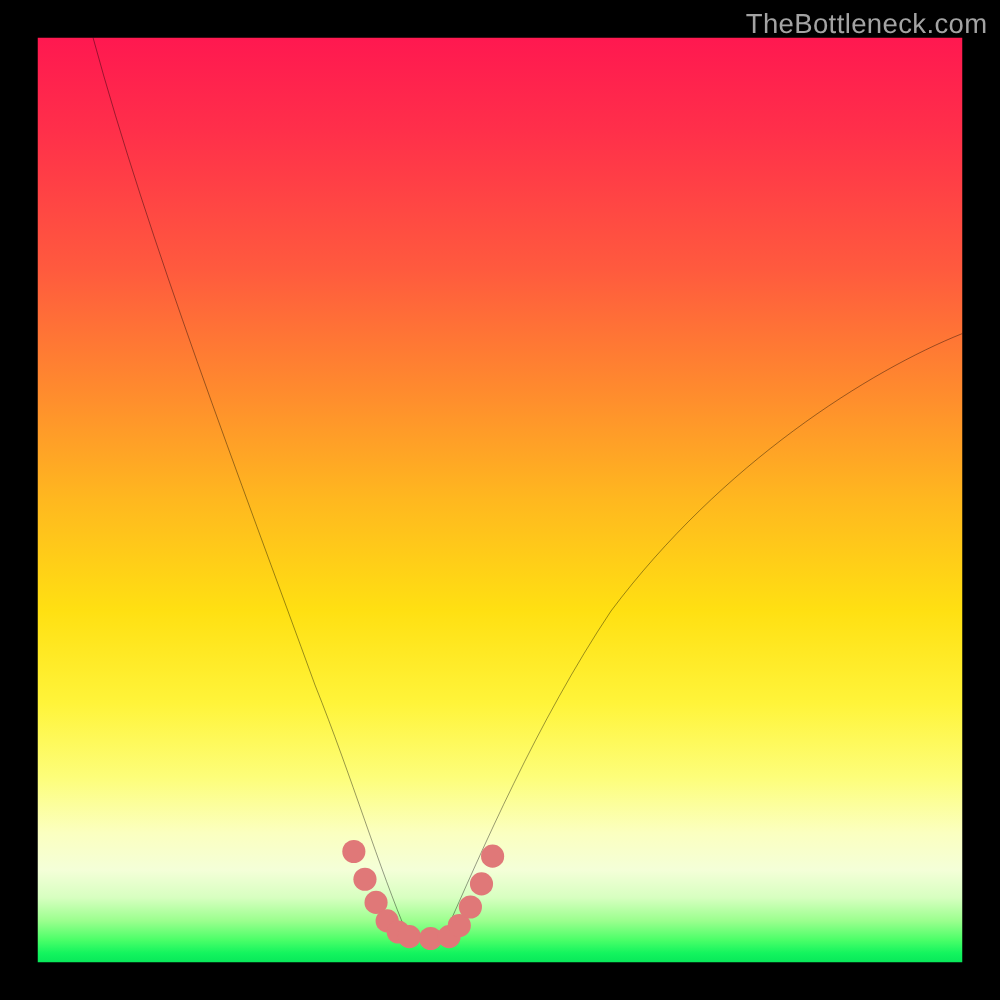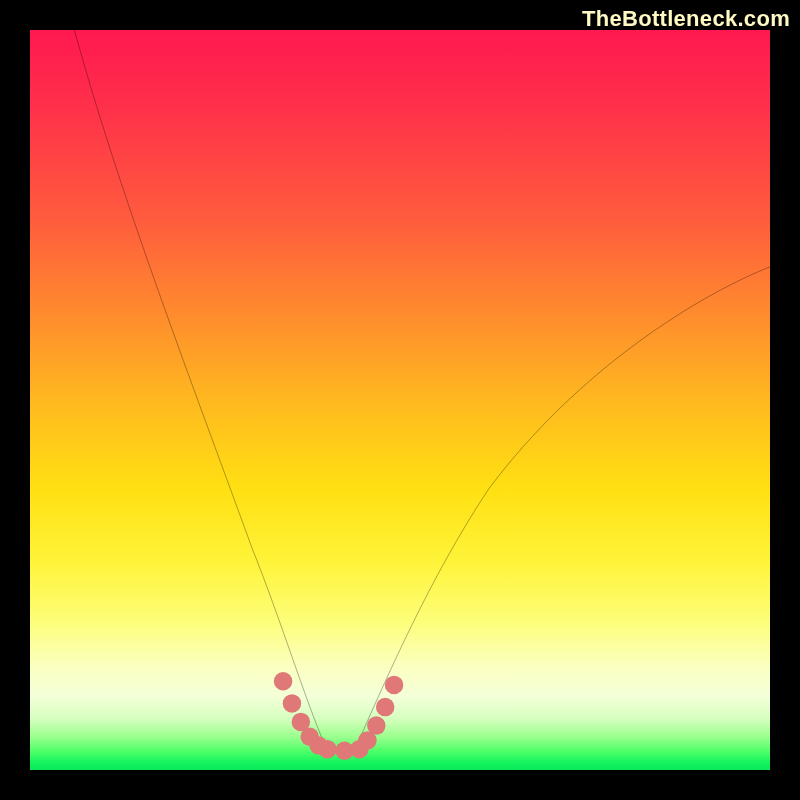--- a/index.html
+++ b/index.html
@@ -14,23 +14,23 @@
   .stage {
     position: relative;
     width: 800px;
     height: 800px;
     background: #000;
   }
   .watermark {
     position: absolute;
     top: 6px;
     right: 10px;
-    color: #fef9c3;
+    color: #a3a3a3;
     font-size: 22px;
-    font-weight: 700;
+    font-weight: 400;
     letter-spacing: 0.3px;
     user-select: none;
   }
   .plot {
     position: absolute;
     left: 30px;
     top: 30px;
     width: 740px;
     height: 740px;
     overflow: hidden;

